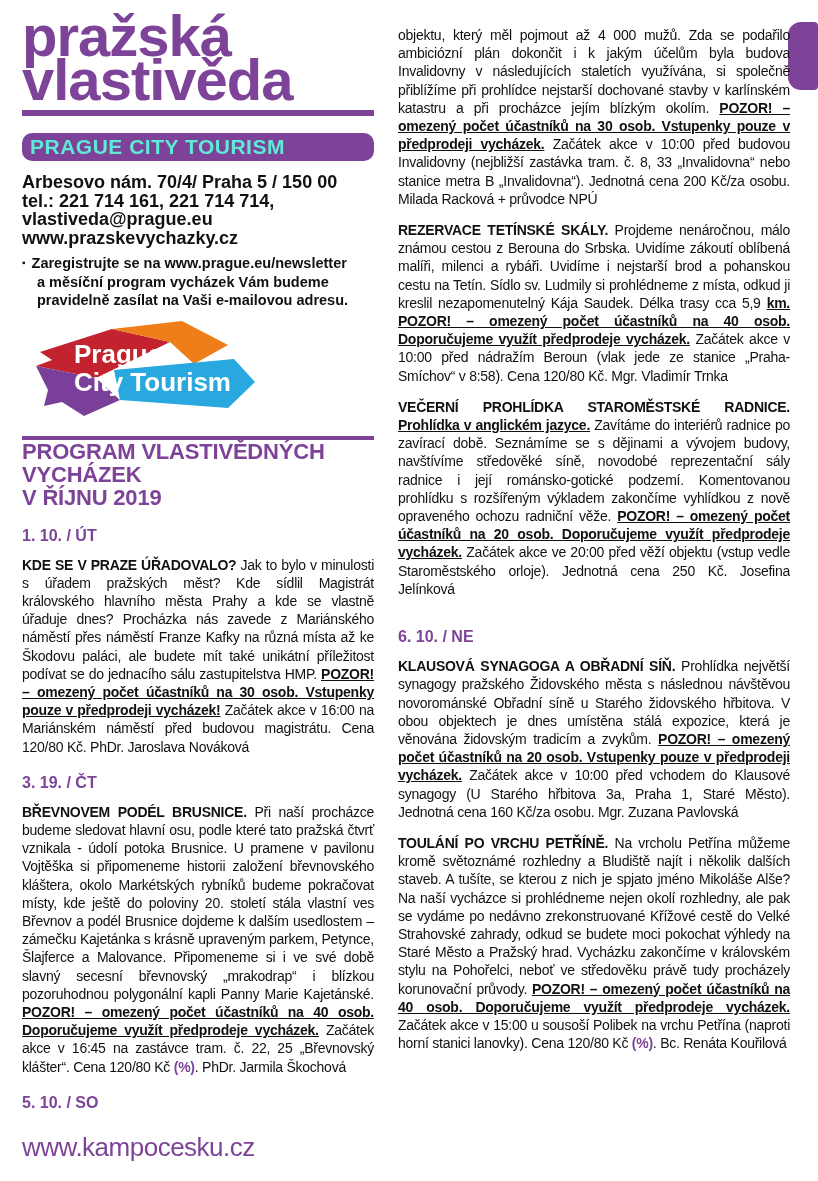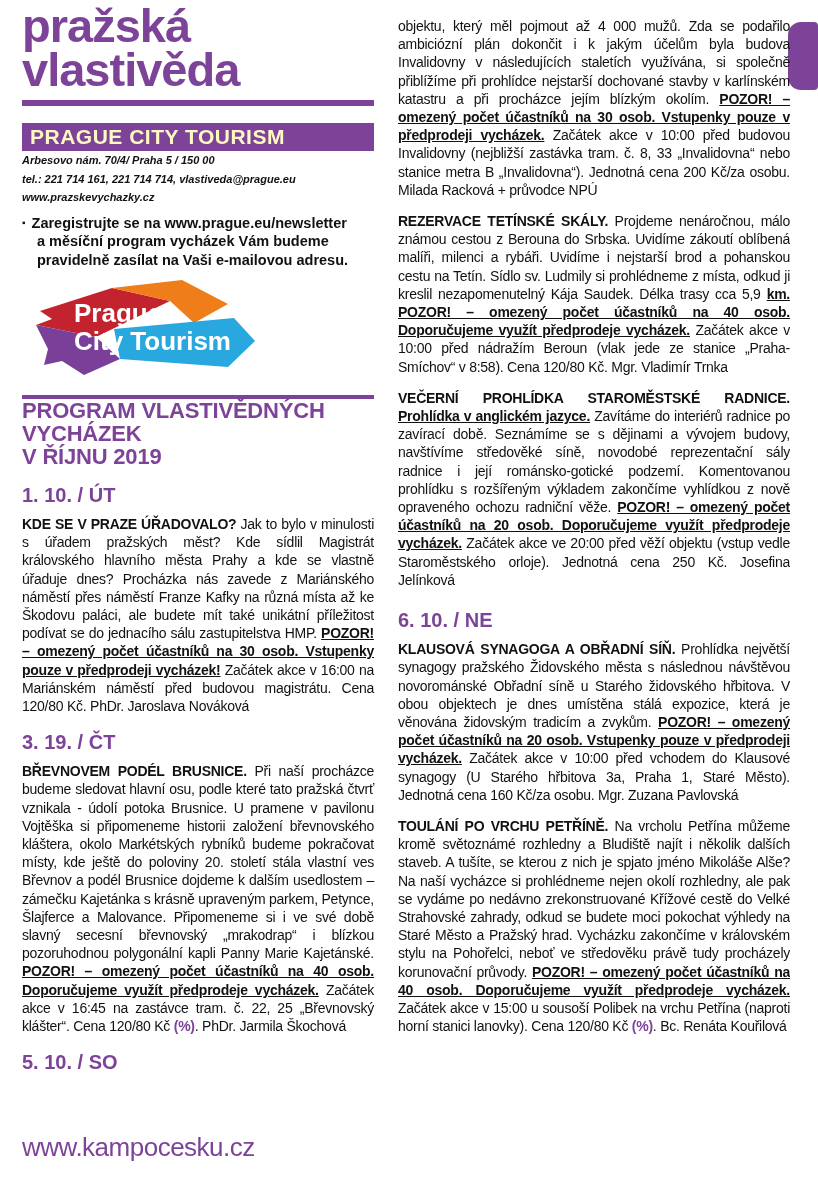--- a/index.html
+++ b/index.html
@@ -24,46 +24,47 @@
     background:var(--accent);
     border-radius:13px 4px 4px 13px;
   }
   .columns{
     position:absolute;top:0;left:22px;
     width:768px;height:1108px;
     display:flex;gap:24px;
     overflow:hidden;
   }
   .col-left{width:352px;flex:0 0 352px;}
-  .col-right{flex:1;padding-top:17px;}
+  .col-right{flex:1;padding-top:26px;}
 
   
   .masthead{
-    margin-top:4px;
+    margin-top:14px;
     color:var(--accent);
     font-weight:bold;
-    font-size:47px;
+    font-size:58px;
     line-height:44px;
     letter-spacing:-1px;
   }
   .rule-thick{height:6px;background:var(--accent);margin-top:8px;width:100%;}
   .rule-thin{height:4px;background:var(--accent);margin-top:16px;width:100%;}
 
   
   .pct-bar{
     margin-top:17px;
     background:var(--accent);
-    color:#fef9c3;
+    color:#5eead4;
     font-weight:bold;
     font-size:21px;
     line-height:25px;
     padding:1px 8px 2px 8px;
     letter-spacing:.5px;
+    border-radius:10px;
   }
-  .address{margin-top:0;font-weight:bold;font-size:11px;line-height:18.5px;font-style:italic;}
+  .address{margin-top:12px;font-weight:bold;font-size:18px;line-height:18.5px;}
   .newsletter{
     margin-top:7px;font-weight:bold;font-size:14.5px;line-height:18.5px;
     list-style:none;
   }
   .newsletter .bullet{font-size:10px;vertical-align:2px;margin-right:6px;}
   .newsletter .nl-rest{padding-left:15px;display:block;}
 
   
   .logo{position:relative;width:235px;height:102px;margin:8px 0 0 0;text-align:right;}
   .logo svg{position:absolute;inset:0;}
@@ -74,42 +75,43 @@
     font-weight:bold;
     font-size:22px;
     line-height:23px;
     letter-spacing:-0.2px;
   }
 
   
   .date-heading{
     color:var(--accent);
     font-weight:bold;
-    font-size:20px;
+    font-size:16px;
     line-height:22px;
     margin:16px 0 9px 0;
   }
-  .col-right .date-heading{margin-top:20px;}
+  .col-right .date-heading{margin-top:28px;}
   p.event{
     font-size:14px;
     line-height:18.2px;
     letter-spacing:-0.25px;
     text-align:justify;
     margin-bottom:13px;
   }
   .seg-title{font-weight:bold;}
   .seg-alert{font-weight:bold;text-decoration:underline;}
   .seg-bold{font-weight:bold;text-decoration:underline;}
   .seg-promo{font-weight:bold;color:var(--accent);}
 
   
   .footer{
     position:absolute;left:22px;right:28px;bottom:18px;
-    display:flex;align-items:baseline;justify-content:space-between;
+    display:flex;align-items:baseline;justify-content:center;
     color:var(--accent);
+    flex-direction:column;
   }
   .footer .site{font-size:26px;letter-spacing:-0.5px;}
   .footer .pub{font-size:25px;font-weight:bold;letter-spacing:-0.3px;}
   .footer .sep{font-size:13px;vertical-align:4px;margin:0 7px;}
   .footer .pagenum{font-weight:normal;}
 </style>
 </head>
 <body>
 
 <div class="page">

